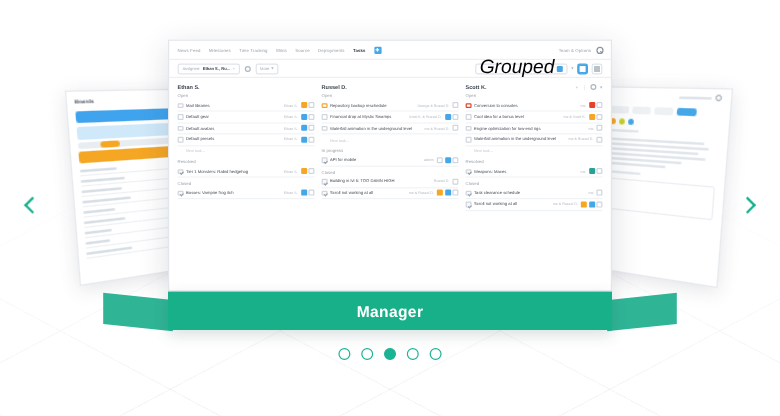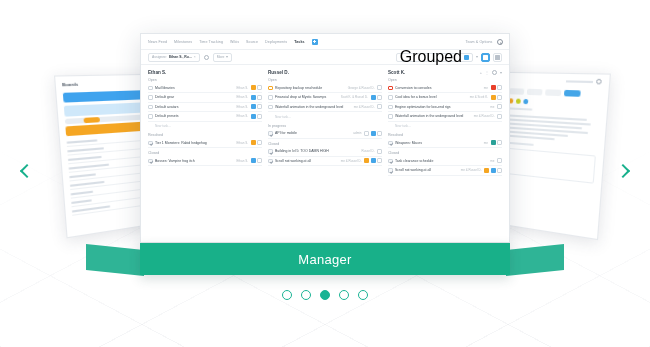--- a/index.html
+++ b/index.html
@@ -106,21 +106,21 @@
     height:9px; padding:0 3px; background:#fff;
   }
   .chip .lbl { font-size:3.4px; color:#a2abb5; }
   .chip .val { font-size:3.4px; color:#39424c; font-weight:bold; }
   .chip .x { font-size:3.4px; color:#b4bcc4; }
   .gear {
     width:5px;height:5px;border:.8px solid #aeb6bf;border-radius:50%;
     display:block; flex:0 0 auto;
   }
   .caret { width:0;height:0;border-left:1.6px solid transparent;border-right:1.6px solid transparent;border-top:2px solid #aeb6bf; display:block;}
-  .tb-right { margin-left:auto; display:flex; align-items:center; gap:3px; }
+  .tb-right { margin-left:auto; display:flex; align-items:center; gap:3px;font-style:italic; }
   .sel-box { display:flex;align-items:center;gap:2px;border:1px solid #dfe4e9;border-radius:2px;height:9px;padding:0 3px;}
   .sq { width:5px;height:5px;border-radius:1px;background:#c7ced6;display:block;}
   .sq.blue { background:#45a6e8; }
   .viewbtn { width:9px;height:9px;border:1px solid #dfe4e9;border-radius:2px;display:flex;align-items:center;justify-content:center;background:#fff;}
   .viewbtn.on { background:#45a6e8; border-color:#45a6e8;}
   .viewbtn .ic { width:5px;height:5px;background:#b9c1ca;border-radius:.5px;display:block;}
   .viewbtn.on .ic { background:#fff; }
 
   
   #board { flex:1; display:flex; padding:5px 7px 0; gap:6px; }
@@ -153,21 +153,21 @@
   #banner-ribbon-l, #banner-ribbon-r {
     position:absolute; top:4px; width:58px; height:26px; background:#2fb496; z-index:-1;
   }
   #banner-ribbon-l { left:-54px; transform: skewY(6deg); }
   #banner-ribbon-r { right:-54px; transform: skewY(-6deg); }
   #banner {
     height:32px; background:#18b089;
     display:flex; align-items:center; justify-content:center;
     box-shadow:0 4px 12px rgba(40,80,70,.18);
   }
-  #banner-title { color:#fff; font-size:13px; font-weight:normal; letter-spacing:.3px; }
+  #banner-title { color:#fff; font-size:13px; font-weight:bold; letter-spacing:.3px; }
 
   
   #dots { position:absolute; left:0; right:0; top:290px; display:flex; justify-content:center; gap:9px; z-index:7; }
   .dot { width:10px;height:10px;border-radius:50%;border:1.4px solid #1ab394;background:transparent;display:block;}
   .dot.active { background:#1ab394; }
   .arrow { position:absolute; top:158px; width:26px; height:26px; z-index:7; display:flex; align-items:center; justify-content:center; }
   #arrow-prev { left:14px; }
   #arrow-next { right:14px; }
   .chev { width:10px; height:10px; border-left:2.6px solid #17b08c; border-bottom:2.6px solid #17b08c; display:block; }
   #arrow-prev .chev { transform: rotate(45deg); }

